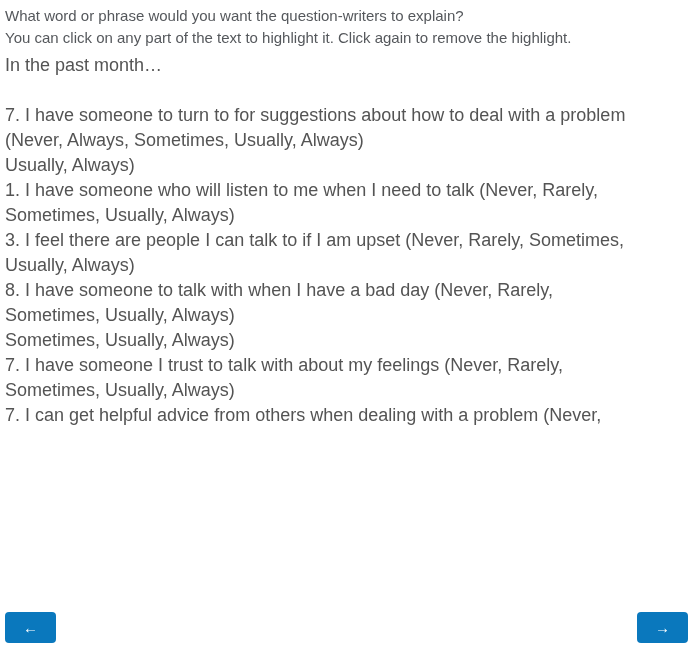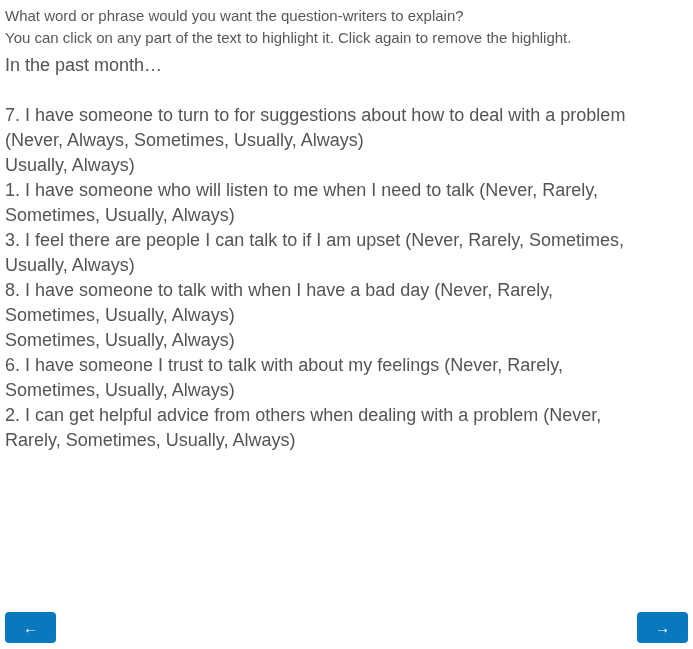--- a/index.html
+++ b/index.html
@@ -84,25 +84,24 @@
     <div class="q-line">Sometimes, Usually, Always)</div>
 
     <div class="q-line">3. I feel there are people I can talk to if I am upset (Never, Rarely, Sometimes,</div>
     <div class="q-line">Usually, Always)</div>
 
     <div class="q-line">8. I have someone to talk with when I have a bad day (Never, Rarely,</div>
     <div class="q-line">Sometimes, Usually, Always)</div>
 
     <div class="q-line">Sometimes, Usually, Always)</div>
 
-    <div class="q-line">6. I have someone I trust to talk with about my feelings (Never, Rarely,</div>
+    <div class="q-line">7. I have someone I trust to talk with about my feelings (Never, Rarely,</div>
     <div class="q-line">Sometimes, Usually, Always)</div>
 
-    <div class="q-line">2. I can get helpful advice from others when dealing with a problem (Never,</div>
-    <div class="q-line">Rarely, Sometimes, Usually, Always)</div>
+    <div class="q-line">7. I can get helpful advice from others when dealing with a problem (Never,</div>
   </div>
 
   <button class="nav-btn nav-btn-back">
     <span>←</span>
   </button>
 
   <button class="nav-btn nav-btn-next">
     <span>→</span>
   </button>
 

